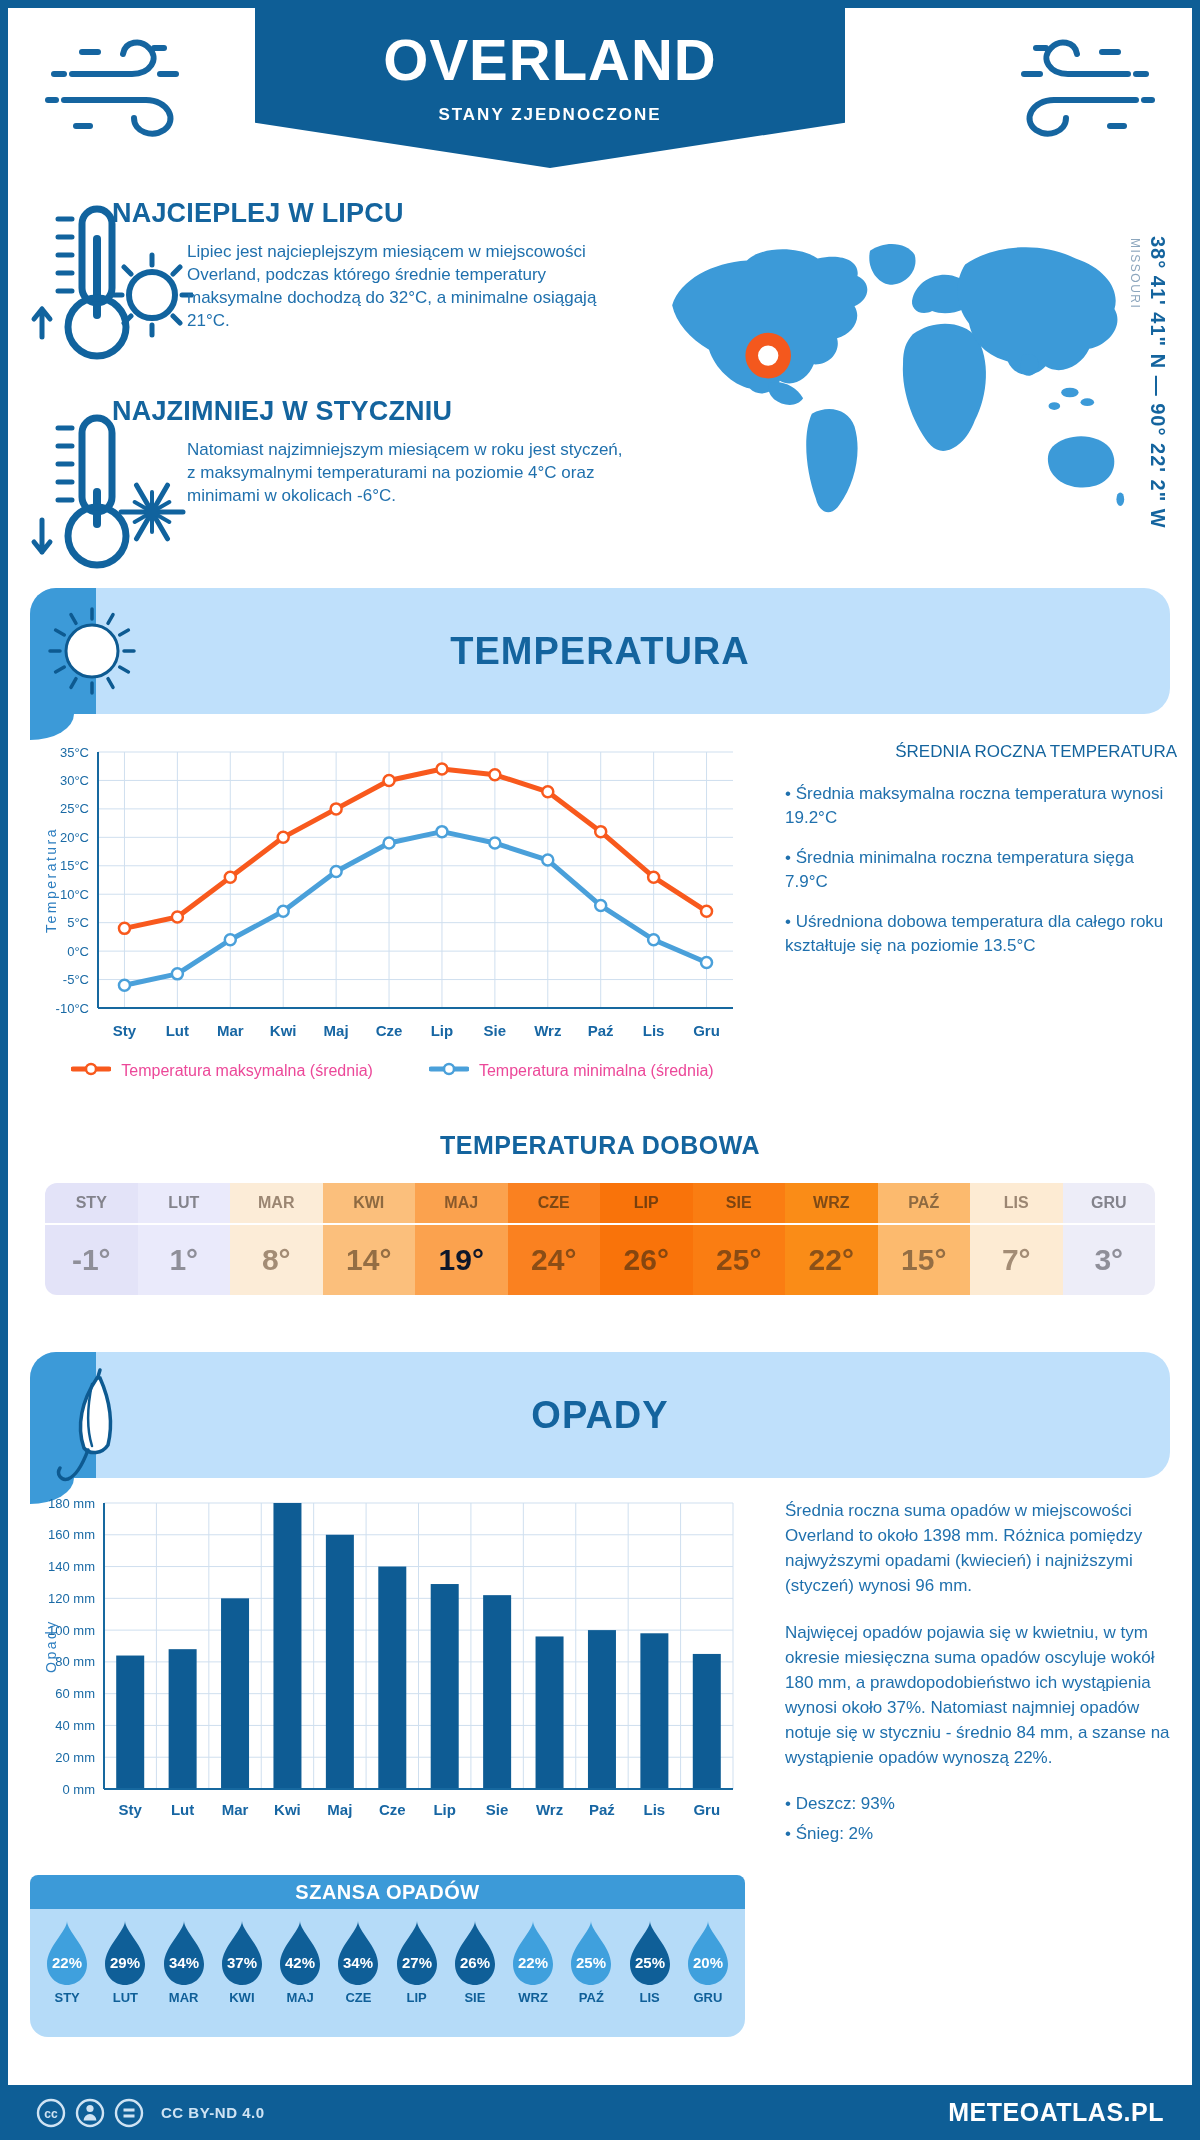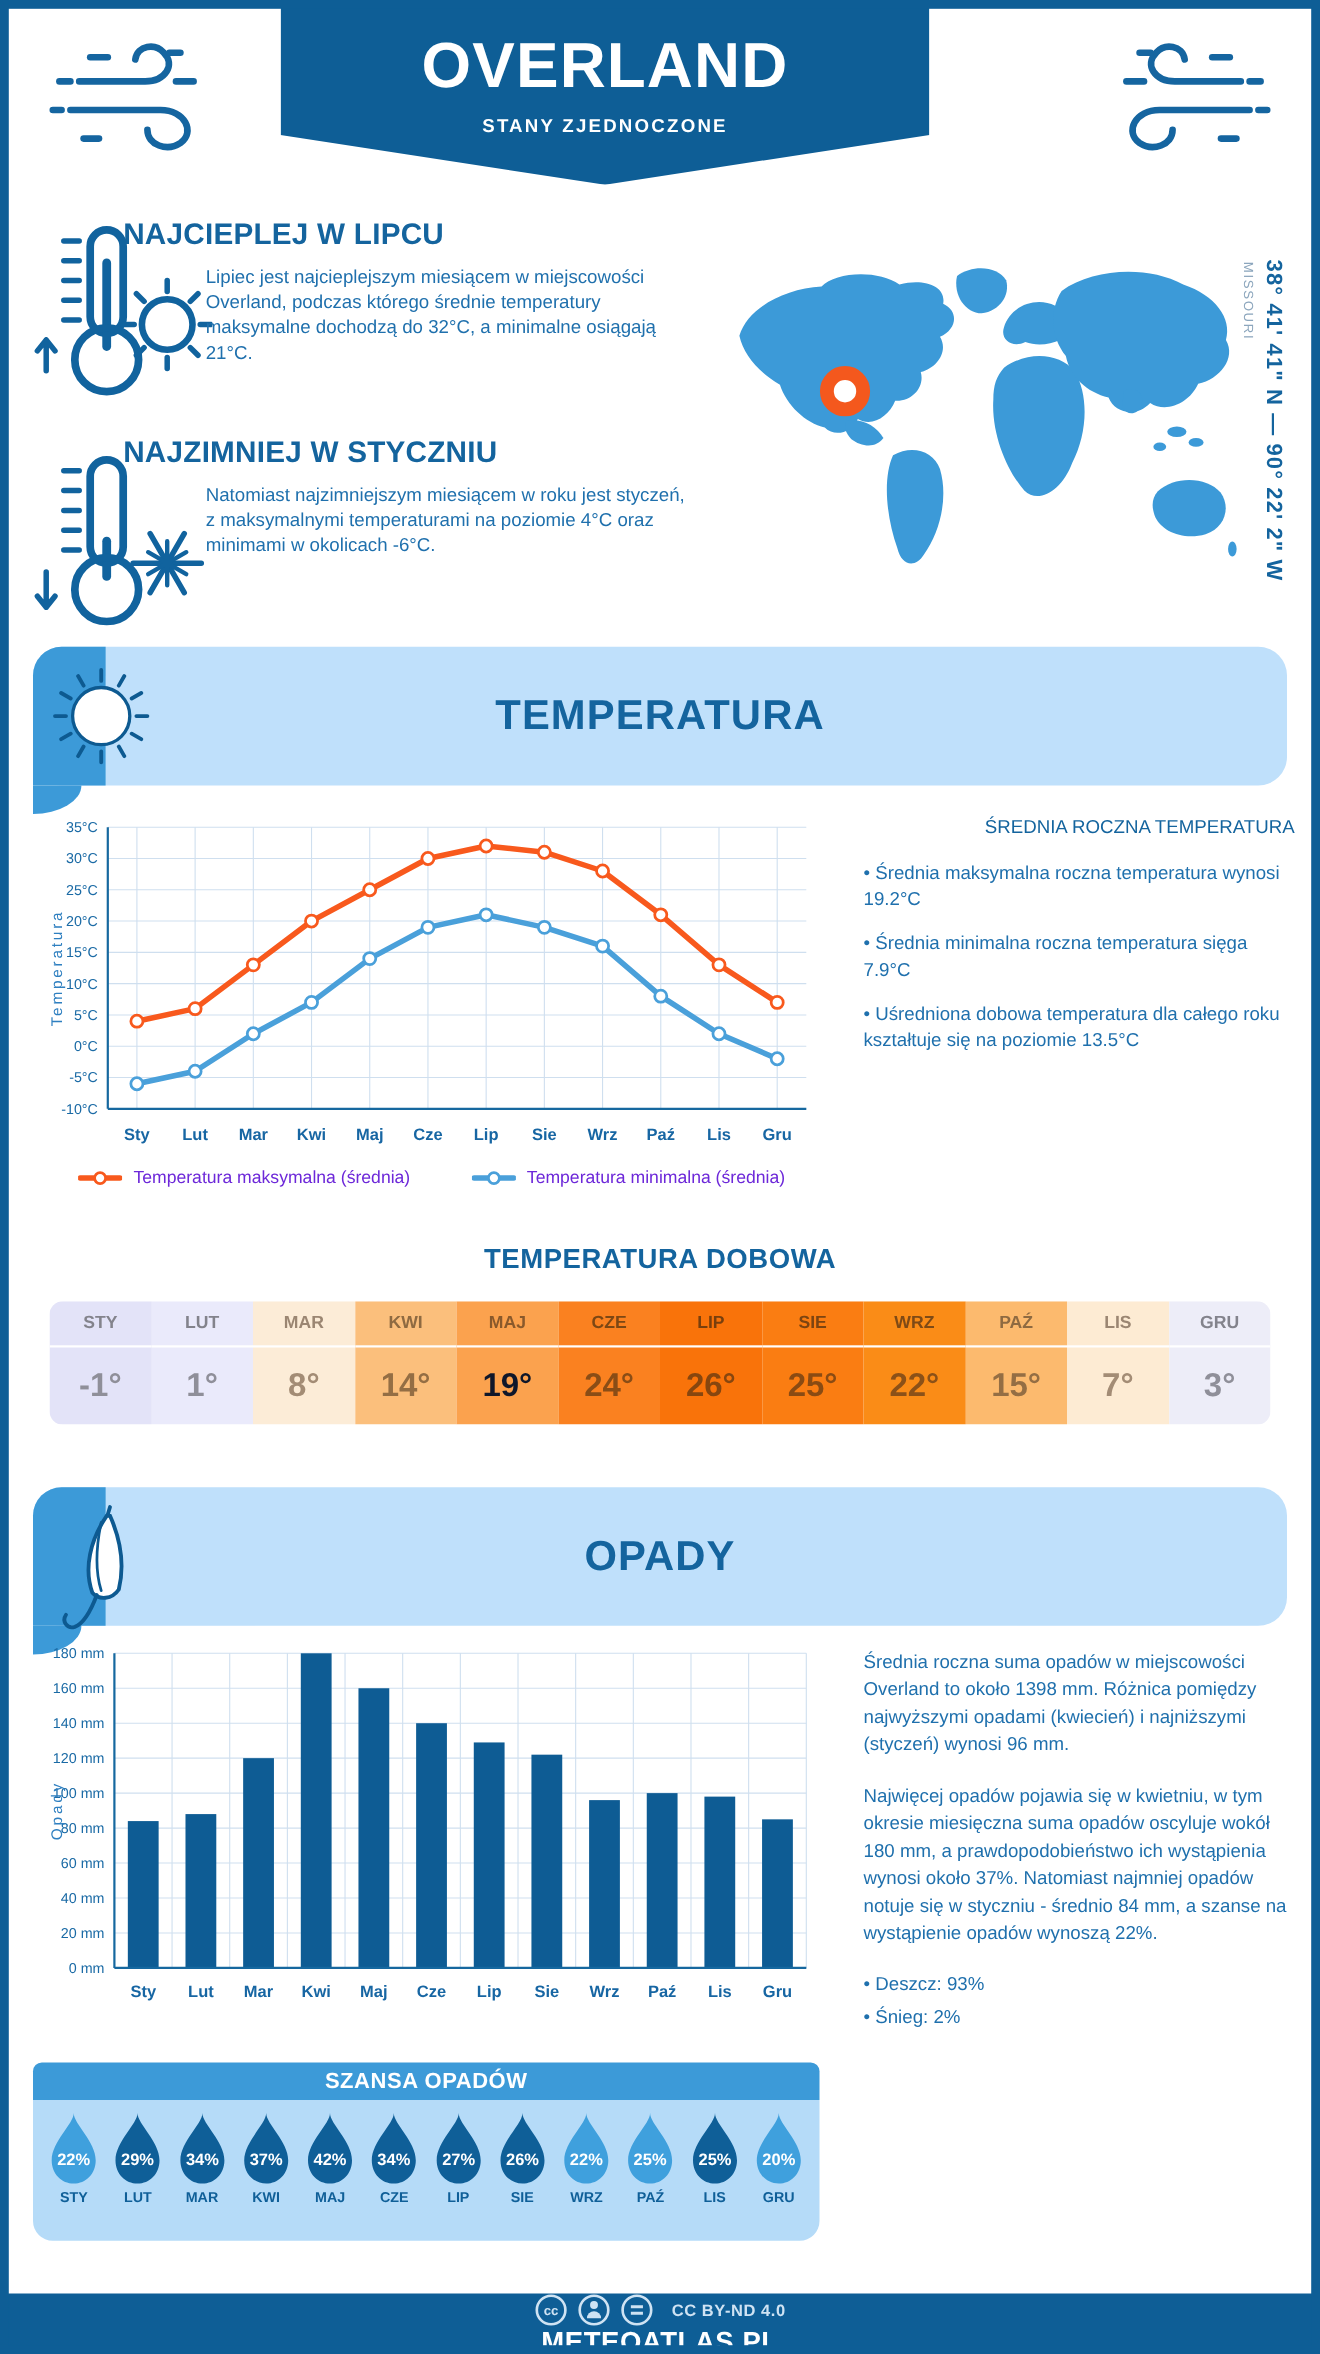--- a/index.html
+++ b/index.html
@@ -50,34 +50,34 @@
   
   .ttable{left:45px;top:1183px;width:1110px;height:112px;border-radius:12px;overflow:hidden;
     display:grid;grid-template-columns:repeat(12,1fr);}
   .tcol{display:flex;flex-direction:column;}
   .tmon{height:40px;line-height:40px;text-align:center;font-size:16px;font-weight:bold;
     border-bottom:2px solid #fff;}
   .tval{flex:1;line-height:70px;text-align:center;font-size:30px;font-weight:bold;}
 
   
   .legend-row{display:flex;justify-content:center;align-items:center;gap:56px;}
-  .legend-item{display:flex;align-items:center;gap:10px;font-size:16px;color:#6d28d9;}
+  .legend-item{display:flex;gap:10px;font-size:16px;color:#ec4899;}
 
   
   .chance-head{left:30px;top:1875px;width:715px;height:34px;background:var(--mid);
     border-radius:8px 8px 0 0;color:#fff;font-size:20px;font-weight:bold;text-align:center;
     line-height:34px;letter-spacing:.5px;}
   .chance-panel{left:30px;top:1909px;width:715px;height:128px;background:var(--panel);
     border-radius:0 0 18px 18px;display:flex;padding:10px 8px 0 8px;box-sizing:border-box;}
   .drop-slot{flex:1;display:flex;flex-direction:column;align-items:center;}
   .drop-month{margin-top:3px;font-size:13px;font-weight:bold;color:var(--dropdark);}
 
   
   .footer{left:0;top:2085px;width:1200px;height:55px;background:var(--dark);display:flex;
-    align-items:center;justify-content:space-between;padding:0 36px;box-sizing:border-box;z-index:55;flex-direction:column;}
+    align-items:center;justify-content:space-between;padding:0 36px;box-sizing:border-box;z-index:55;}
   .footer-left{display:flex;align-items:center;gap:9px;}
   .footer-license{margin-left:8px;font-size:15px;font-weight:bold;color:#cfe3f3;letter-spacing:.5px;}
   .footer-site{font-size:25px;font-weight:bold;color:#fff;letter-spacing:.5px;}
 </style>
 </head>
 <body>
 
 <div class="page">
 
   <div class="abs top-banner">

